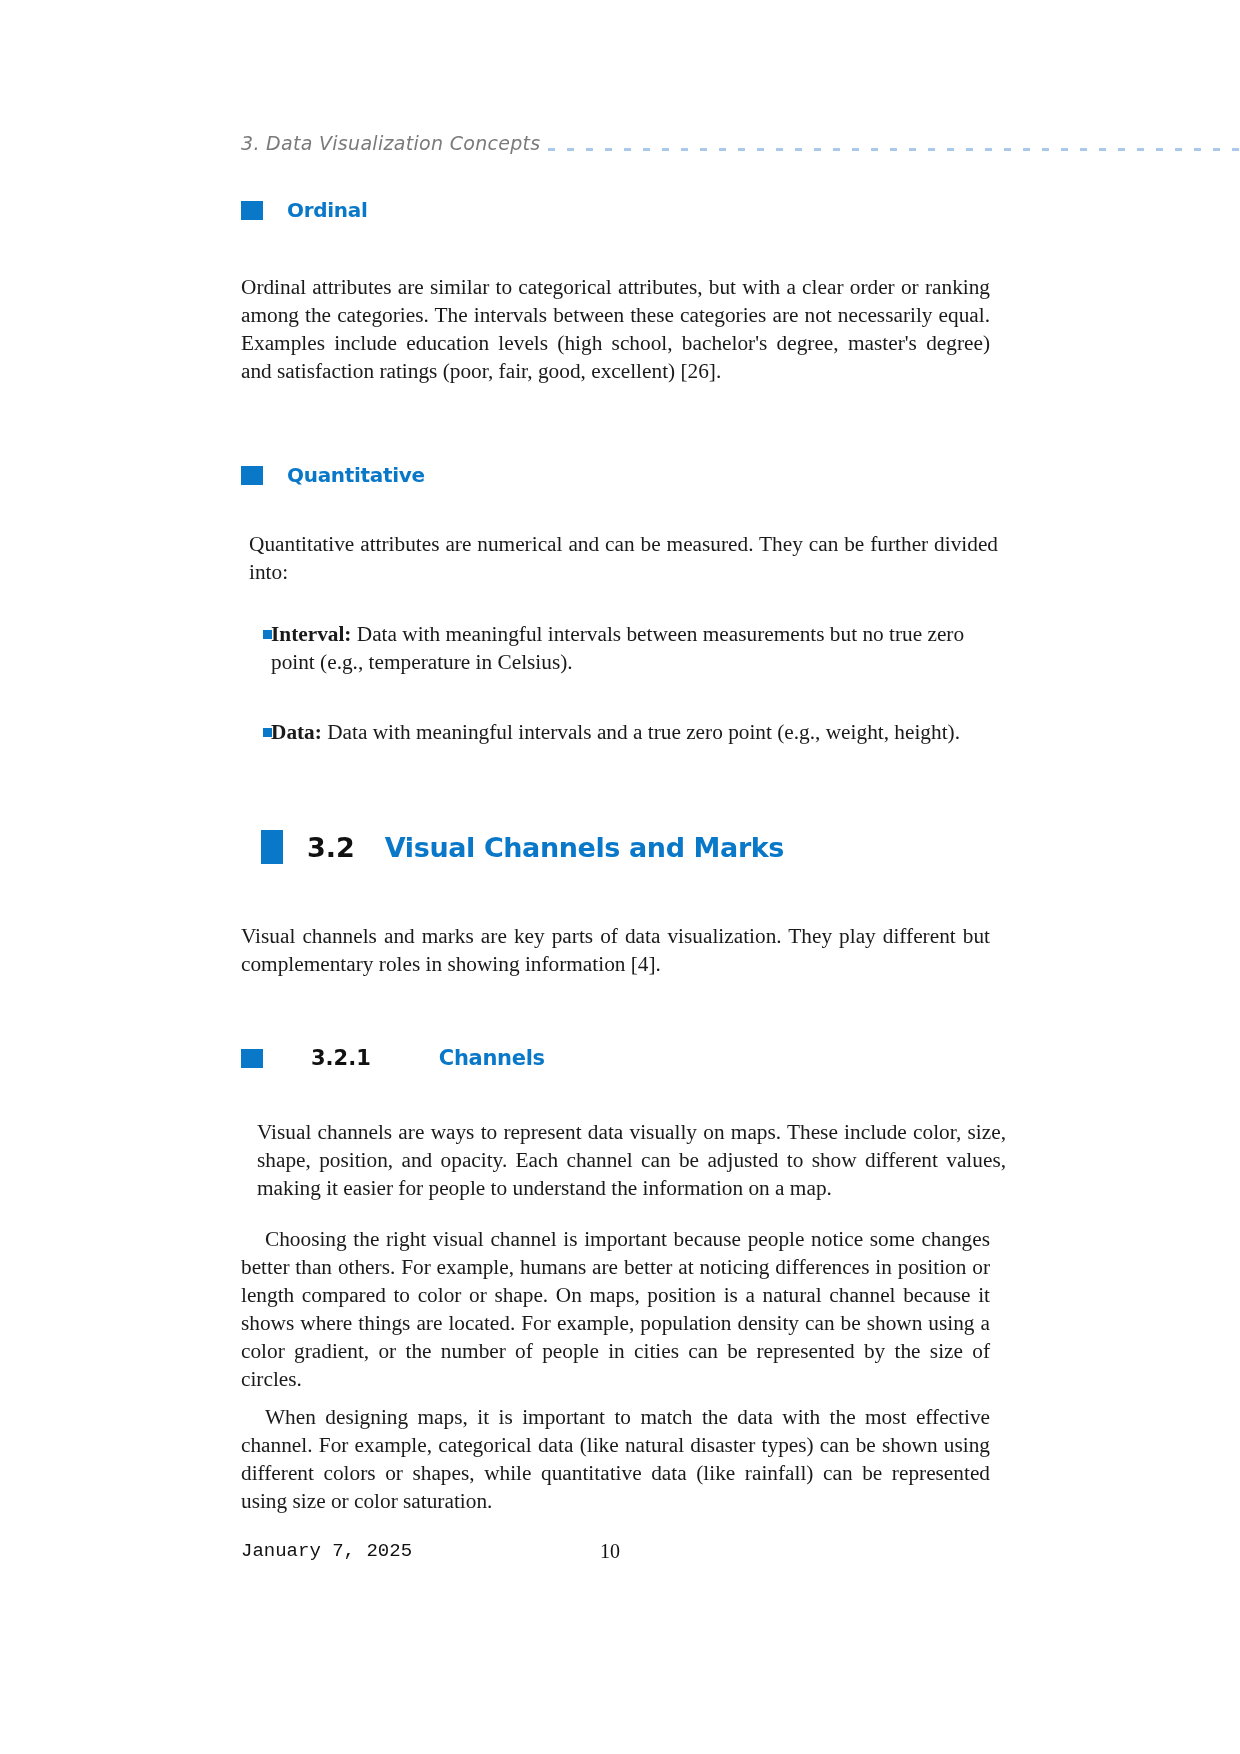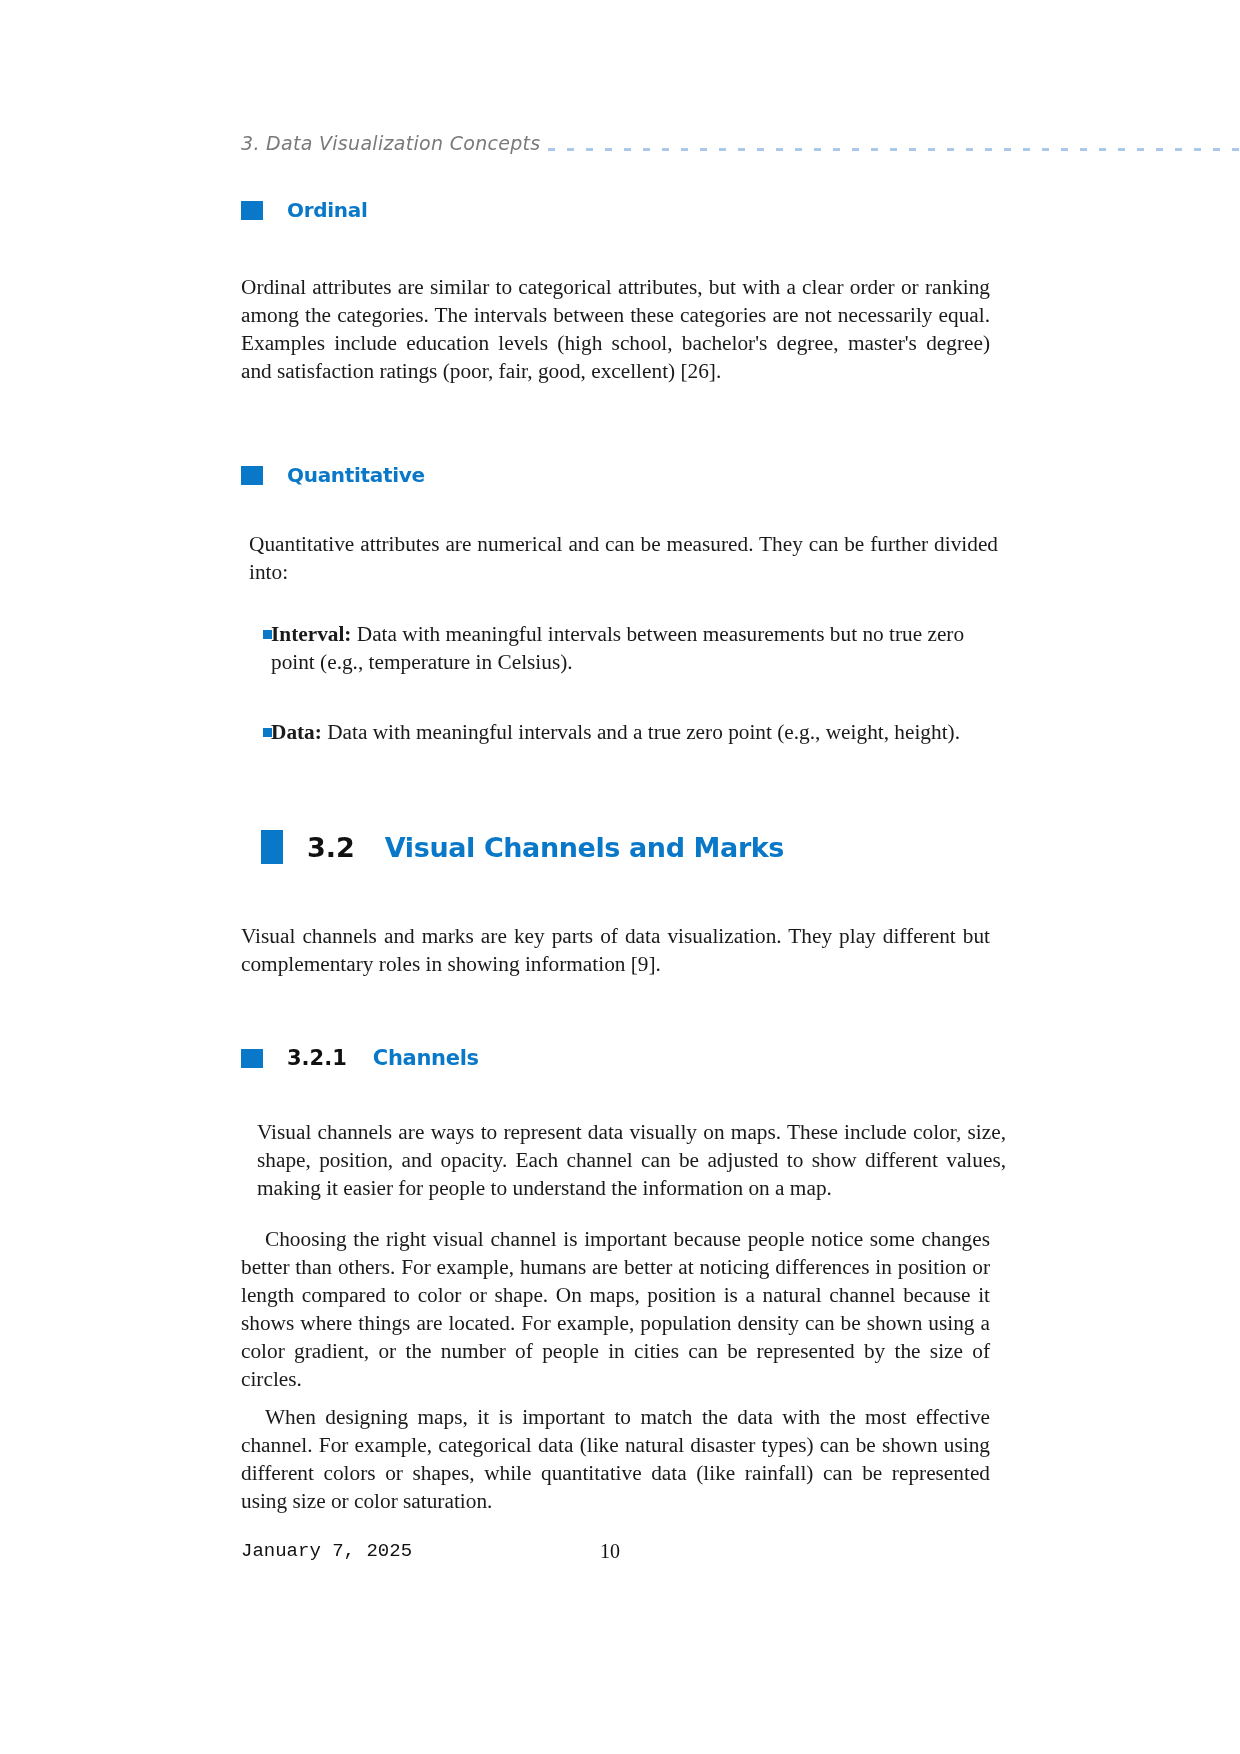--- a/index.html
+++ b/index.html
@@ -79,26 +79,26 @@
   <div class="bullet" style="top:718px;">
     <span class="bsq"></span>
     <span class="btext"><b>Data:</b><span> Data with meaningful intervals and a true zero point (e.g., weight, height).</span></span>
   </div>
 
   <div class="h-block h-sec" style="top:830px;margin-left:20px;">
     <span class="sq"></span>
     <span class="hnum">3.2</span>
     <span class="htext-blue">Visual Channels and Marks</span>
   </div>
-  <p class="para" style="top:922px;margin:0;">Visual channels and marks are key parts of data visualization.  They play different but complementary roles in showing information [9].</p>
+  <p class="para" style="top:922px;margin:0;">Visual channels and marks are key parts of data visualization.  They play different but complementary roles in showing information [4].</p>
 
-  <div class="h-block h-sub h-subsub" style="top:1046px;">
+  <div class="h-block h-sub h-subsub" style="top:1046px;gap:24px;">
     <span class="sq"></span>
     <span class="hnum">3.2.1</span>
-    <span class="htext-blue" style="margin-left:26px;font-size:21px;">Channels</span>
+    <span class="htext-blue" style="margin-left:44px;font-size:21px;">Channels</span>
   </div>
   <p class="para" style="top:1102px;margin:16px;">Visual channels are ways to represent data visually on maps.  These include color, size, shape, position, and opacity.  Each channel can be adjusted to show different values, making it easier for people to understand the information on a map.</p>
   <p class="para indent" style="top:1225px;margin:0;">Choosing the right visual channel is important because people notice some changes better than others.  For example, humans are better at noticing differences in position or length compared to color or shape.  On maps, position is a natural channel because it shows where things are located.  For example, population density can be shown using a color gradient, or the number of people in cities can be represented by the size of circles.</p>
   <p class="para indent" style="top:1403px;margin:0;">When designing maps, it is important to match the data with the most effective channel.  For example, categorical data (like natural disaster types) can be shown using different colors or shapes, while quantitative data (like rainfall) can be represented using size or color saturation.</p>
 
   <div class="footer">January 7, 2025</div>
   <div class="pagenum">10</div>
 </div>
 
 </body></html>

